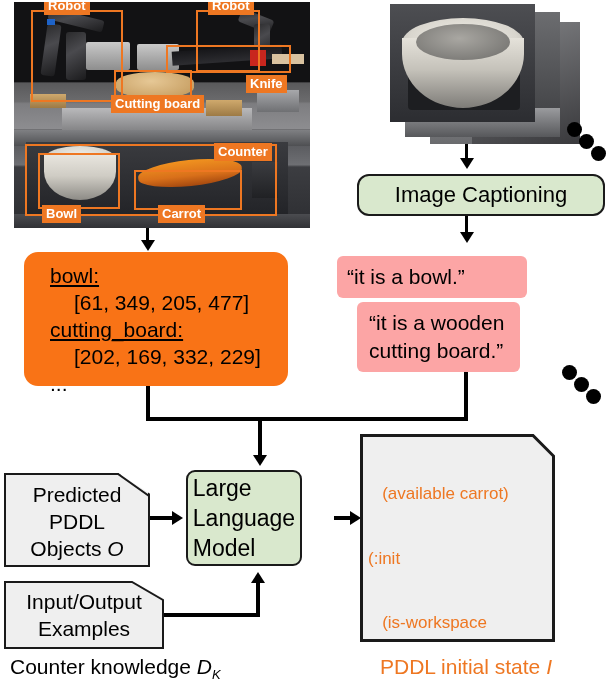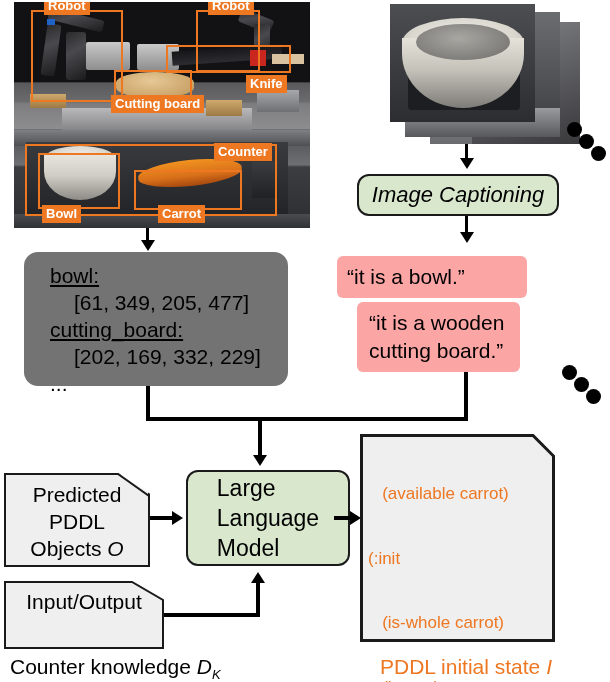--- a/index.html
+++ b/index.html
@@ -39,21 +39,21 @@
 
   
   .stackPh{position:absolute;overflow:hidden;background:#2a2a2c;}
   .sp-a{background:linear-gradient(180deg,#6c6d70,#3a3b3e);}
   .sp-b{background:linear-gradient(160deg,#8a8b8e,#39393c);}
 
   
   .roundBox{position:absolute;box-sizing:border-box;border:2px solid #1a1a1a;
     border-radius:12px;background:#d9e8cd;display:flex;align-items:center;
     justify-content:center;text-align:center;}
-  .blueBox{position:absolute;box-sizing:border-box;background:#737373;border-radius:14px;}
+  .blueBox{position:absolute;box-sizing:border-box;background:#f97316;border-radius:14px;}
   .bubble{position:absolute;box-sizing:border-box;background:#fca5a5;border-radius:6px;}
   .orangeTxt{color:#ee7722;}
 
   
   .ln{position:absolute;background:#000;}
   .arwD{position:absolute;width:0;height:0;border-left:7px solid transparent;
     border-right:7px solid transparent;border-top:11px solid #000;}
   .arwU{position:absolute;width:0;height:0;border-left:7px solid transparent;
     border-right:7px solid transparent;border-bottom:11px solid #000;}
   .arwR{position:absolute;width:0;height:0;border-top:7px solid transparent;
@@ -162,21 +162,21 @@
   </div>
 </div>
 
 <div class="dot" style="left:567px;top:122px;"></div>
 <div class="dot" style="left:579px;top:134px;"></div>
 <div class="dot" style="left:591px;top:146px;"></div>
 
 <div class="ln" style="left:465px;top:144px;width:3px;height:20px;"></div>
 <div class="arwD" style="left:460px;top:158px;"></div>
 
-<div class="roundBox" style="left:357px;top:174px;width:202px;height:42px;font-style:italic;">
+<div class="roundBox" style="left:357px;top:174px;width:248px;height:42px;">
   <span style="font-size:22px;">Image Captioning</span>
 </div>
 
 <div class="ln" style="left:465px;top:216px;width:3px;height:22px;"></div>
 <div class="arwD" style="left:460px;top:232px;"></div>
 
 <div class="bubble" style="left:337px;top:256px;width:190px;height:42px;">
   <div style="padding:7px 0 0 10px;font-size:21px;line-height:27px;">“it is a bowl.”</div>
 </div>
 <div class="bubble" style="left:357px;top:302px;width:163px;height:70px;">
@@ -187,21 +187,21 @@
 <div class="dot" style="left:562px;top:365px;"></div>
 <div class="dot" style="left:574px;top:377px;"></div>
 <div class="dot" style="left:586px;top:389px;"></div>
 
 <div class="ln" style="left:146px;top:386px;width:4px;height:34px;"></div>
 <div class="ln" style="left:464px;top:372px;width:4px;height:48px;"></div>
 <div class="ln" style="left:146px;top:417px;width:322px;height:4px;"></div>
 <div class="ln" style="left:258px;top:417px;width:4px;height:42px;"></div>
 <div class="arwD" style="left:253px;top:455px;"></div>
 
-<div class="roundBox" style="left:186px;top:470px;width:164px;height:96px;">
+<div class="roundBox" style="left:186px;top:470px;width:116px;height:96px;border-radius:9px;">
   <span style="font-size:23px;line-height:30px;white-space:pre-line;text-align:left;">Large
 Language
 Model</span>
 </div>
 
 <div style="position:absolute;left:4px;top:473px;width:146px;height:94px;
      background:#efefef;border:2px solid #1a1a1a;box-sizing:border-box;
      clip-path:polygon(0 0,78% 0,100% 22%,100% 100%,0 100%);">
 </div>
 <svg class="abs" style="left:4px;top:473px;" width="146" height="94">
@@ -217,20 +217,21 @@
 </div>
 
 <div style="position:absolute;left:4px;top:581px;width:160px;height:68px;
      background:#efefef;box-sizing:border-box;
      clip-path:polygon(0 0,80% 0,100% 26%,100% 100%,0 100%);"></div>
 <svg class="abs" style="left:4px;top:581px;" width="160" height="68">
   <polygon points="1,1 128,1 159,19 159,67 1,67" fill="none" stroke="#1a1a1a" stroke-width="2"></polygon>
 </svg>
 <div class="abs" style="left:4px;top:588px;width:160px;text-align:center;font-size:21px;line-height:27px;">
   <div>Input/Output</div>
+  <div>Examples</div>
 </div>
 
 <div class="ln" style="left:150px;top:516px;width:28px;height:4px;"></div>
 <div class="arwR" style="left:172px;top:511px;"></div>
 
 <div class="ln" style="left:164px;top:613px;width:96px;height:4px;"></div>
 <div class="ln" style="left:256px;top:582px;width:4px;height:35px;"></div>
 <div class="arwU" style="left:251px;top:572px;"></div>
 
 <div class="capLbl" style="left:10px;top:655px;">
@@ -243,21 +244,20 @@
 <div style="position:absolute;left:360px;top:434px;width:195px;height:208px;
      background:#efefef;box-sizing:border-box;
      clip-path:polygon(0 0,89% 0,100% 12%,100% 100%,0 100%);"></div>
 <svg class="abs" style="left:360px;top:434px;" width="195" height="208">
   <polygon points="1.5,1.5 173,1.5 193.5,22 193.5,206.5 1.5,206.5" fill="none" stroke="#1a1a1a" stroke-width="3"></polygon>
 </svg>
 <div class="abs orangeTxt" style="left:368px;top:440px;width:185px;font-size:17px;line-height:21.5px;
      white-space:pre;font-family:'Liberation Sans',sans-serif;">
   <div>   (available carrot)</div>
   <div>(:init</div>
-  <div>   (is-whole carrot)</div>
   <div>   (is-workspace</div>
   
   
   
   
   
 </div>
 
 <div class="capLbl orangeTxt" style="left:380px;top:655px;">
   <span>PDDL initial state </span><span class="it">I</span>

